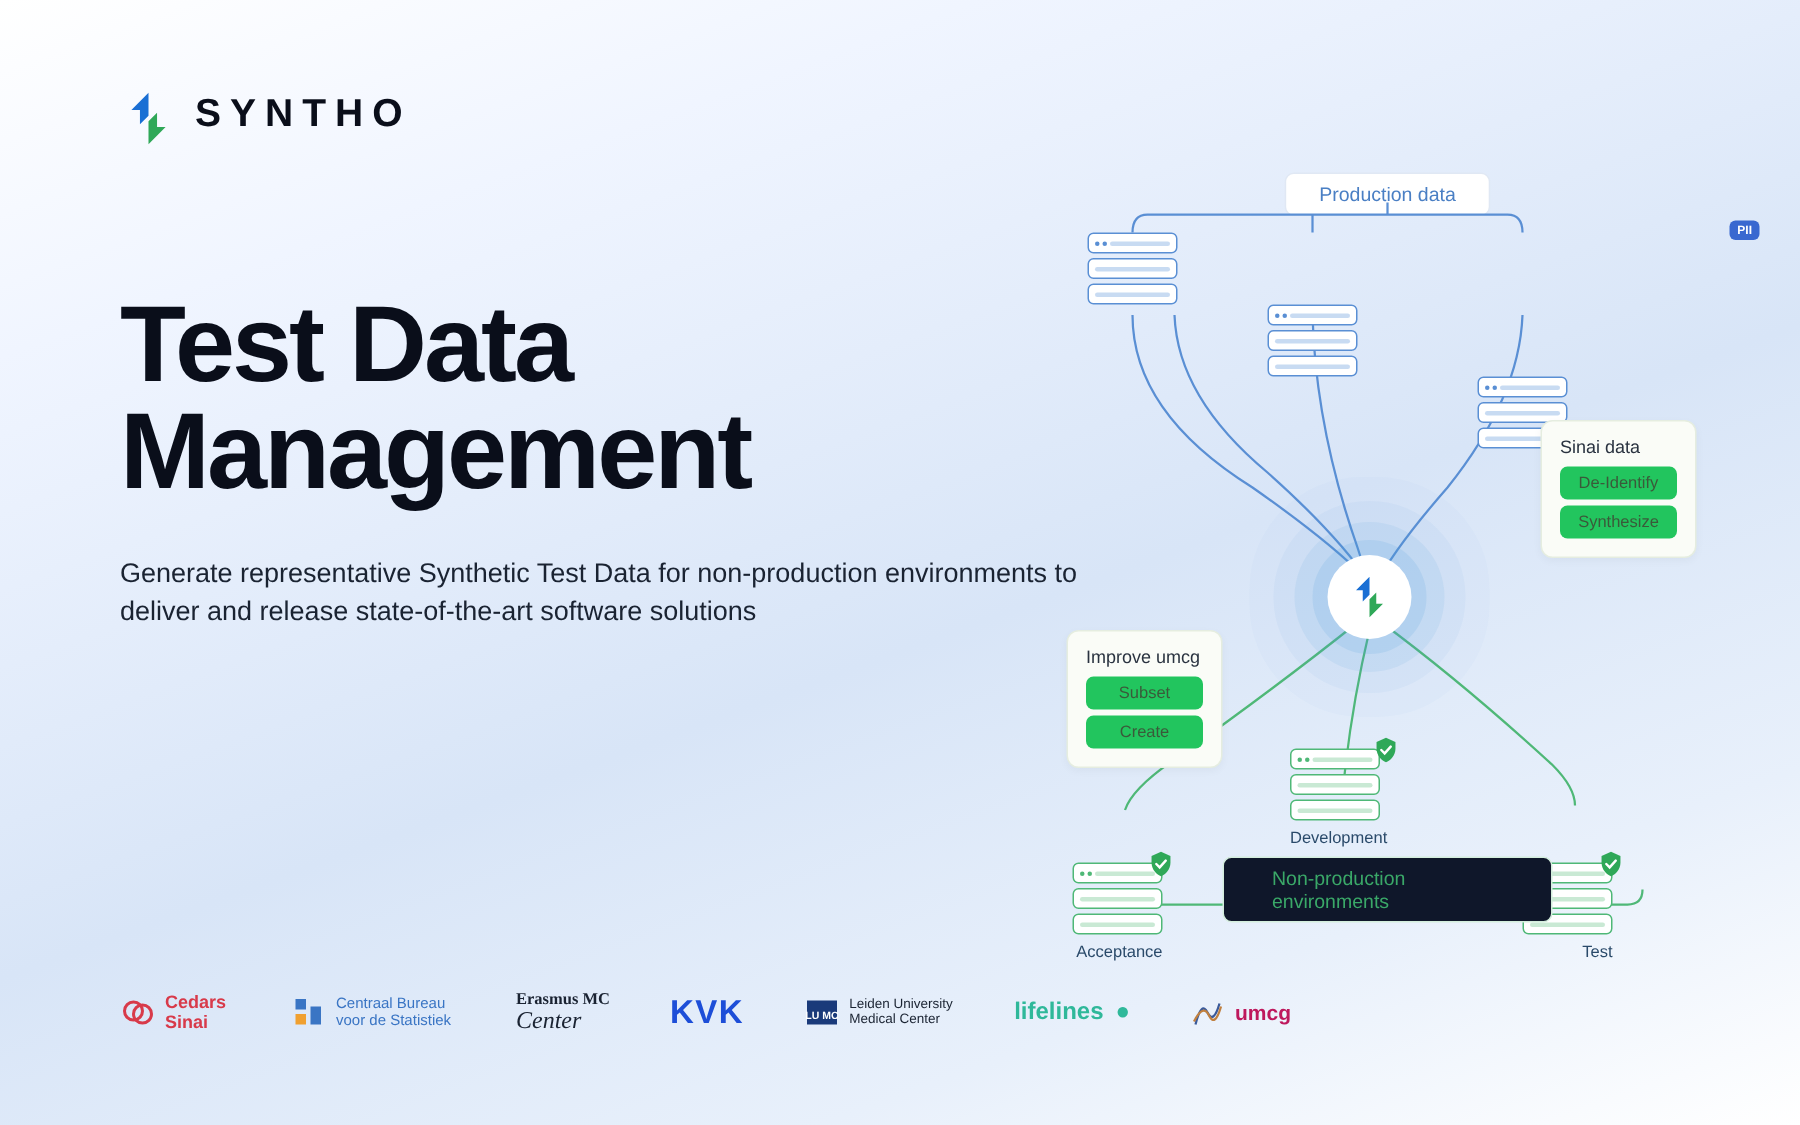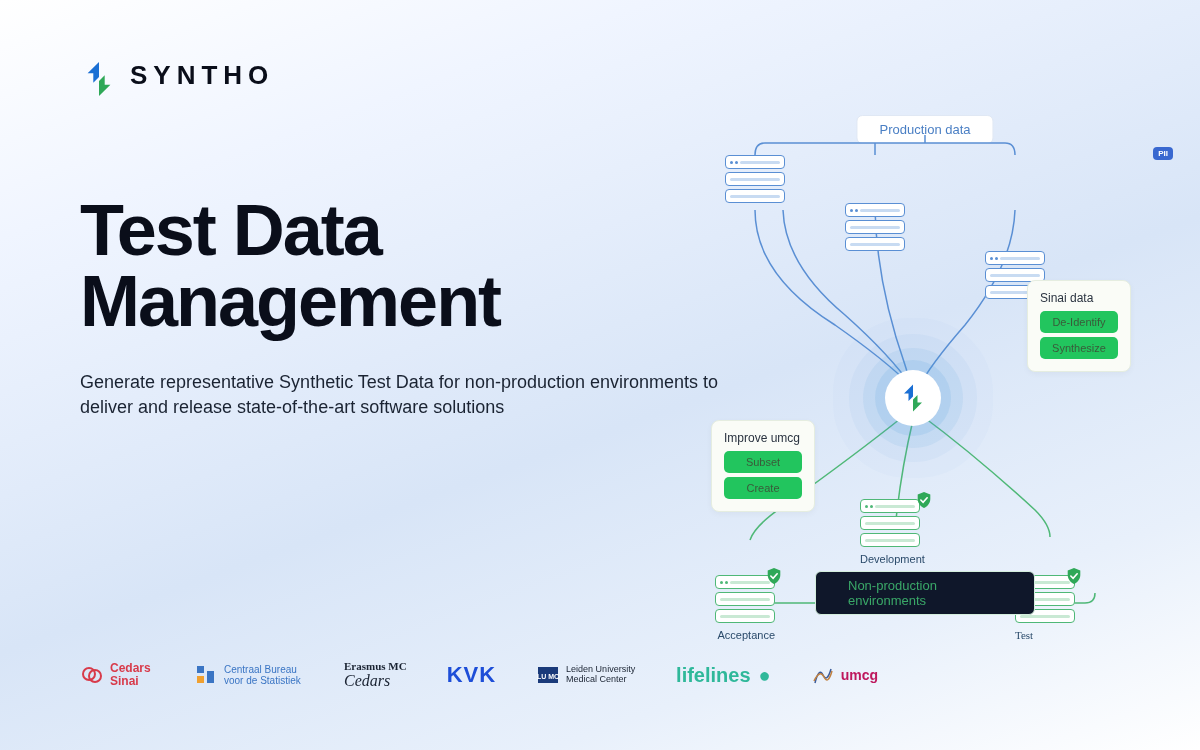--- a/index.html
+++ b/index.html
@@ -64,21 +64,21 @@
       font-size: 12px;
       color: #3a4555;
     }
     .partner-icon { width: 24px; height: 24px; flex-shrink:0; }
     .partner-text { line-height: 1.1; }
     .partner-cedars { color: #d83a4a; font-weight: 600; }
     .partner-cbs { color: #3a75c4; font-size: 10px; }
     .partner-erasmus { color: #1a2332; font-style: italic; font-size: 11px; }
     .partner-kvk { color: #1d4ed8; font-weight: 700; font-size: 22px; letter-spacing: 1px; }
     .partner-lumc { color: #1a2332; font-size: 9px; }
-    .partner-lifelines { color: #2fb89a; font-weight: 600; font-size: 20px; }
+    .partner-lifelines { color: #2fb89a; font-weight: 600; font-size: 16px; }
     .partner-umcg { color: #be185d; font-weight: 700; font-size: 14px; }
     
     .diagram {
       position: absolute;
       top: 115px;
       right: 55px;
       width: 440px;
       height: 500px;
     }
     .diag-title-top {
@@ -147,21 +147,21 @@
       height: 18px;
     }
     .db-group-top { position: absolute; top: 40px; width: 100%; }
     .db-top-1 { position: absolute; left: 20px; }
     .db-top-2 { position: absolute; left: 140px; }
     .db-top-3 { position: absolute; left: 280px; }
     .db-wrap { position: relative; }
     .env-group-bottom { position: absolute; bottom: 40px; width: 100%; }
     .env-1 { position: absolute; left: 10px; text-align: right; }
     .env-2 { position: absolute; left: 155px; bottom: 10px; text-align: center; }
-    .env-3 { position: absolute; left: 310px; text-align: left; font-family: Liberation Serif, serif; }
+    .env-3 { position: absolute; left: 310px; text-align: right; }
     .env-label { font-size: 11px; color: #2a4a6a; margin-top: 6px; }
     .center-logo {
       position: absolute;
       top: 255px;
       left: 180px;
       width: 56px;
       height: 56px;
       background: #fff;
       border-radius: 50%;
       display: flex;
@@ -376,21 +376,21 @@
   </div>
   <div class="partner partner-cbs">
     <svg class="partner-icon" viewBox="0 0 24 24">
         <rect x="3" y="3" width="7" height="7" fill="#3a75c4"></rect>
         <rect x="3" y="13" width="7" height="7" fill="#f0a030"></rect>
         <rect x="13" y="8" width="7" height="12" fill="#3a75c4"></rect>
       </svg>
     <div class="partner-text" style="width:80px">Centraal Bureau voor de Statistiek</div>
   </div>
   <div class="partner partner-erasmus">
-    <div class="partner-text" style="font-family:cursive"><span style="font-style:normal;font-weight:600">Erasmus MC</span><br><span style="font-size:16px">Cedars</span></div>
+    <div class="partner-text" style="font-family:cursive"><span style="font-style:normal;font-weight:600">Erasmus MC</span><br><span style="font-size:16px">Center</span></div>
   </div>
   <div class="partner partner-kvk">
     <span>KVK</span>
   </div>
   <div class="partner partner-lumc">
     <svg class="partner-icon" viewBox="0 0 24 24">
         <rect x="2" y="4" width="20" height="16" fill="#1a3a7a"></rect>
         <text x="12" y="16" fill="#fff" font-size="7" text-anchor="middle" font-weight="700">LU MC</text>
       </svg>
     <div class="partner-text" style="width:70px">Leiden University Medical Center</div>

